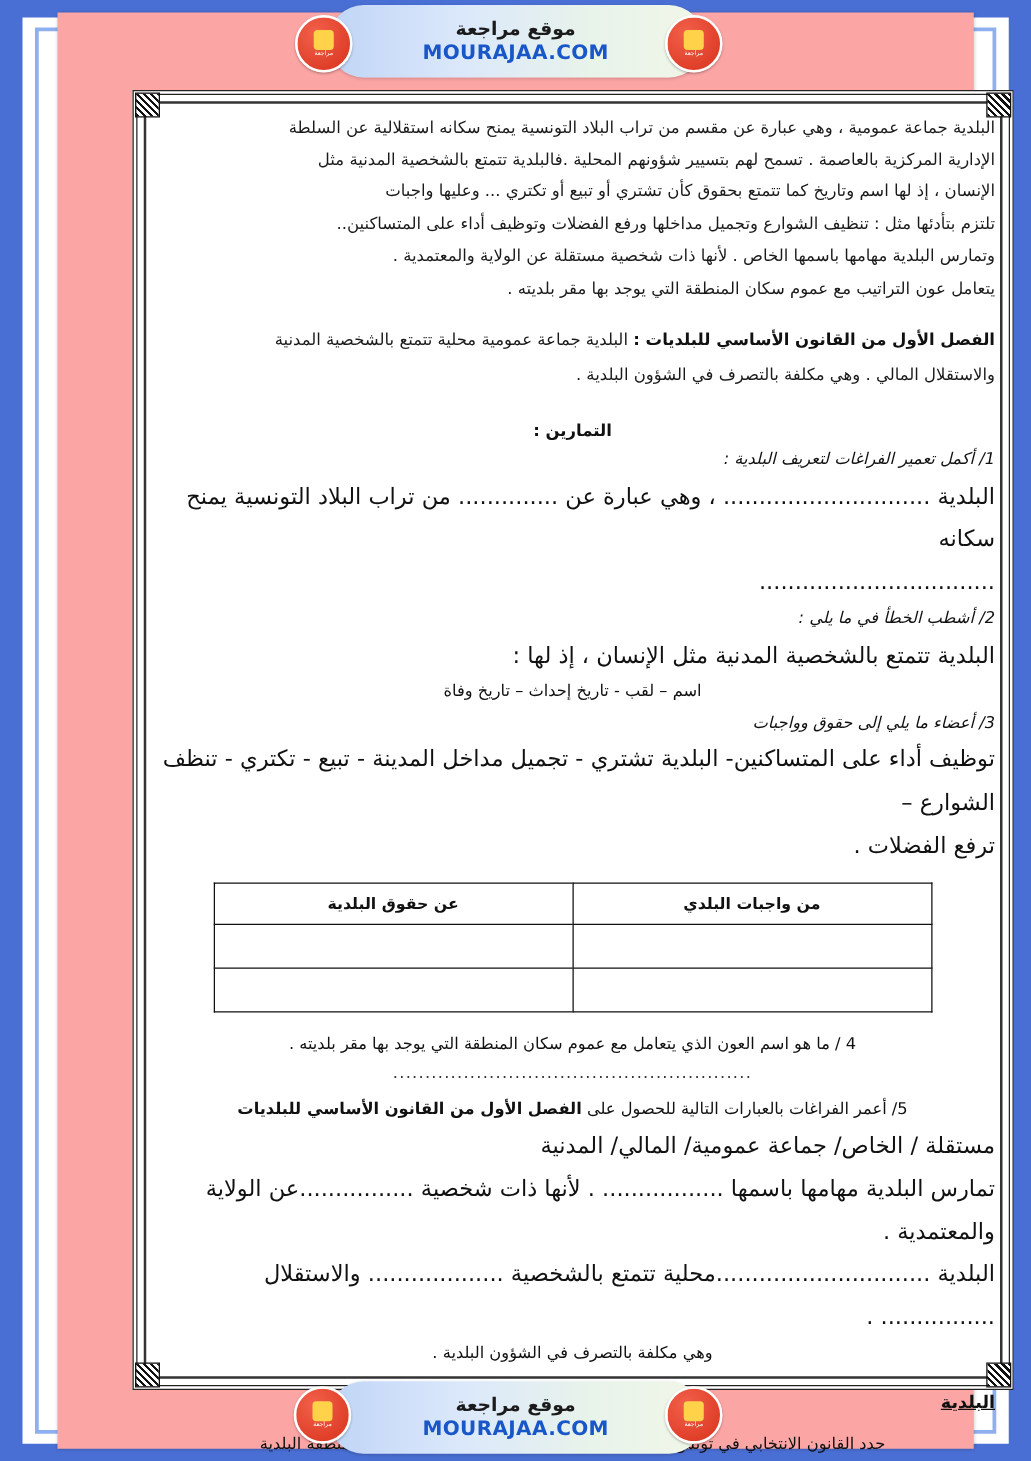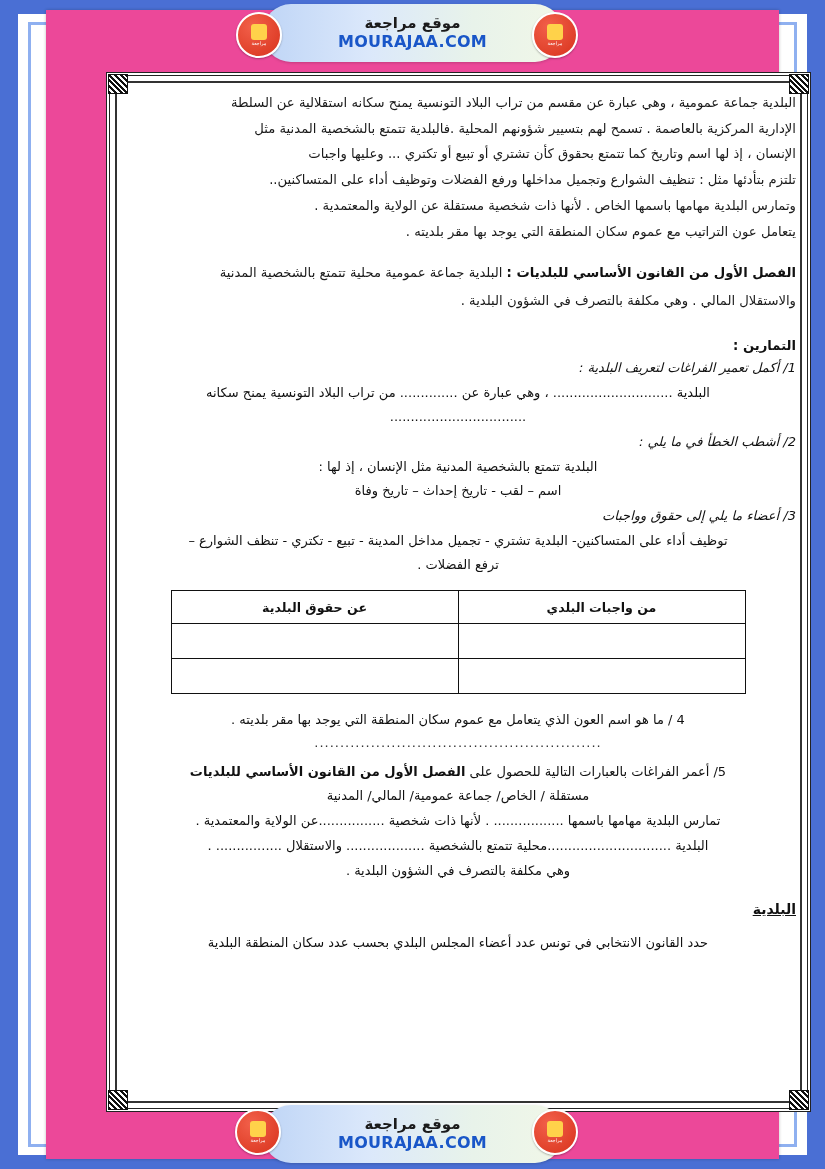--- a/index.html
+++ b/index.html
@@ -34,21 +34,21 @@
     box-sizing: border-box;
   }
 
   
   .sheet {
     position: absolute;
     left: 46px;
     top: 10px;
     width: 733px;
     height: 1149px;
-    background: #ec4899;
+    background: #fca5a5;
     box-shadow: 0 0 3px rgba(0,0,0,0.25);
   }
 
   
   .doc-border {
     position: absolute;
     left: 60px;
     top: 62px;
     width: 705px;
     height: 1040px;
@@ -105,33 +105,33 @@
   .bold { font-weight: bold; }
   .heading-inline {
     font-weight: bold;
     color: #111;
   }
 
   .section-title {
     font-size: 13.2px;
     font-weight: bold;
     margin: 0 0 3px 0;
+    text-align: center;
   }
 
   .ex-item {
     font-size: 13px;
     line-height: 1.9;
     margin: 0;
     font-style: italic;
   }
   .ex-sub {
-    font-size: 13px;
+    font-size: 18px;
     line-height: 1.9;
     margin: 0;
-    text-align: center;
   }
   .ex-center {
     text-align: center;
     font-size: 13px;
     line-height: 1.9;
     margin: 0;
   }
   .dots-line {
     text-align: center;
     font-size: 13px;

